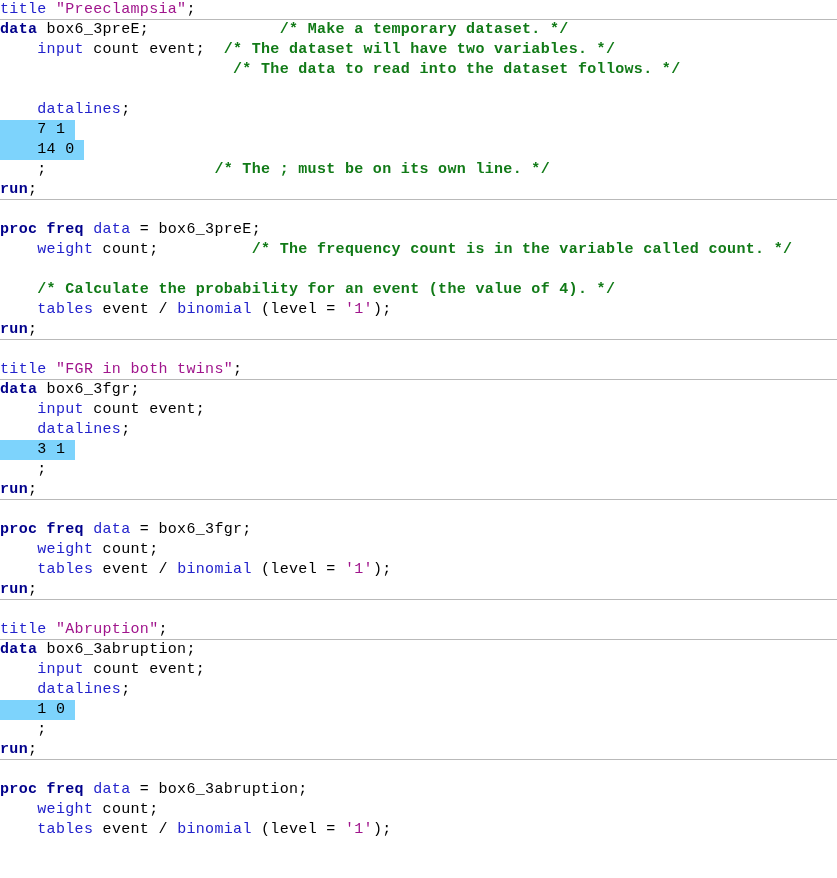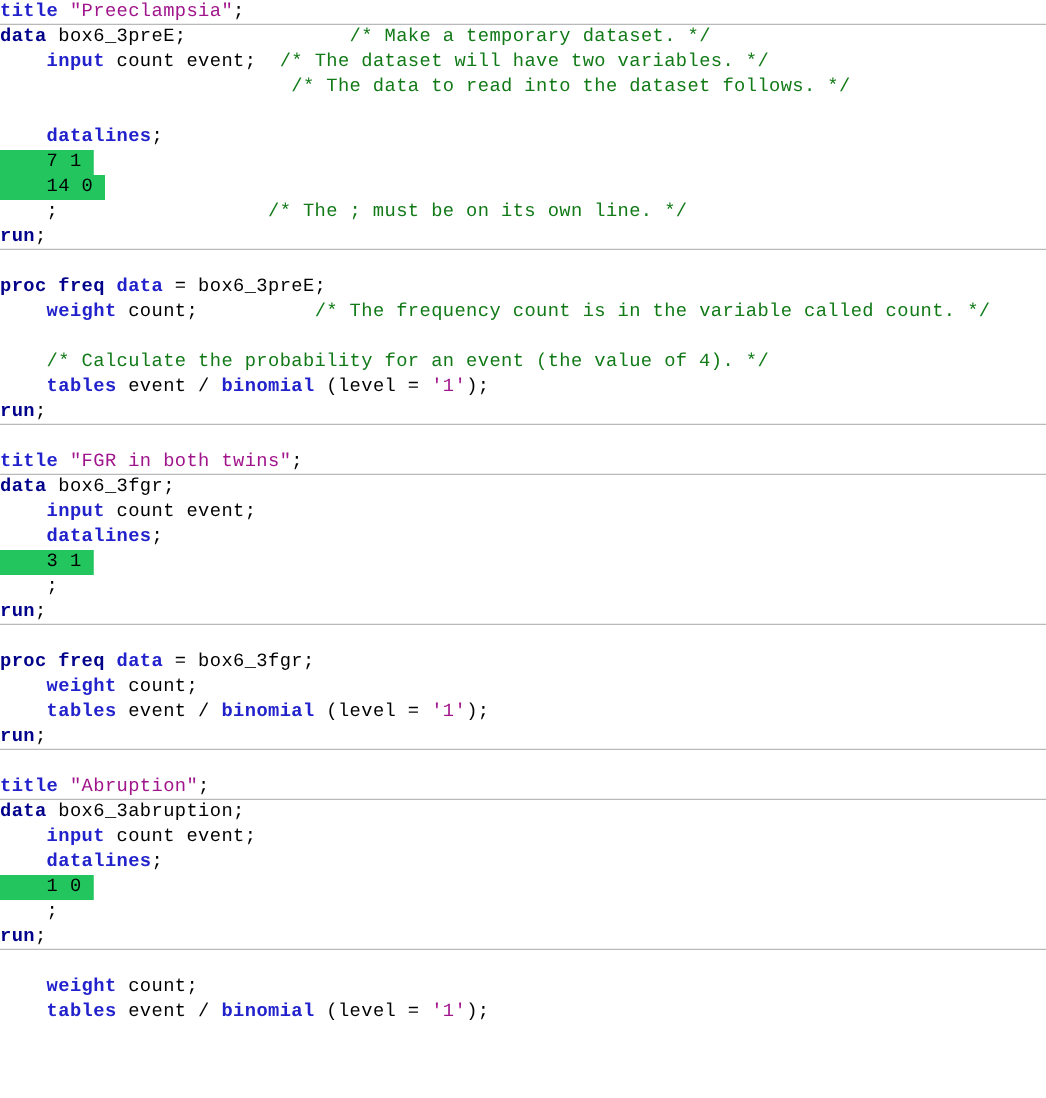--- a/index.html
+++ b/index.html
@@ -42,27 +42,27 @@
     background: #b9b9b9;
   }
 
   
   .code-line.blank {
     height: 20px;
   }
 
   
   .tok-kw       { color: #00008b; font-weight: bold; }   
-  .tok-stmt     { color: #2222cc; font-weight: bold; }                      
+  .tok-stmt     { color: #2222cc; }                      
   .tok-plain    { color: #000000; }
-  .tok-comment  { color: #117a17; }
+  .tok-comment  { color: #117a17; font-weight: bold; }
   .tok-string   { color: #a0158c; }
   .tok-literal  { color: #a0158c; }
   .hl-pad {
-    background: #22c55e;
+    background: #7dd3fc;
     display: inline-block;
   }
 </style>
 </head>
 <body>
 
 <div id="code-listing">
     <div class="code-block">
       <div class="code-line rule"><span class="tok-stmt">title </span><span class="tok-string">"Preeclampsia"</span><span class="tok-plain">;</span></div>
       <div class="code-line"><span class="tok-kw">data</span><span class="tok-plain"> box6_3preE;</span><span class="tok-plain">              </span><span class="tok-comment">/* Make a temporary dataset. */</span></div>
@@ -106,16 +106,17 @@
       <div class="code-line rule"><span class="tok-stmt">title </span><span class="tok-string">"Abruption"</span><span class="tok-plain">;</span></div>
       <div class="code-line"><span class="tok-kw">data</span><span class="tok-plain"> box6_3abruption;</span></div>
       <div class="code-line"><span class="tok-plain">    </span><span class="tok-stmt">input</span><span class="tok-plain"> count event;</span></div>
       <div class="code-line"><span class="tok-plain">    </span><span class="tok-stmt">datalines</span><span class="tok-plain">;</span></div>
       <div class="code-line"><span class="hl-pad"><span class="tok-plain">    1 0 </span></span></div>
       <div class="code-line"><span class="tok-plain">    ;</span></div>
       <div class="code-line rule"><span class="tok-kw">run</span><span class="tok-plain">;</span></div>
     </div>
     <div class="code-block">
       <div class="code-line blank">&nbsp;</div>
+      <div class="code-line"><span class="tok-kw">proc freq </span><span class="tok-stmt">data</span><span class="tok-plain"> = box6_3abruption;</span></div>
       <div class="code-line"><span class="tok-plain">    </span><span class="tok-stmt">weight</span><span class="tok-plain"> count;</span></div>
       <div class="code-line"><span class="tok-plain">    </span><span class="tok-stmt">tables</span><span class="tok-plain"> event / </span><span class="tok-stmt">binomial</span><span class="tok-plain"> (level = </span><span class="tok-literal">'1'</span><span class="tok-plain">);</span></div>
     </div>
   </div>
 
 </body></html>

